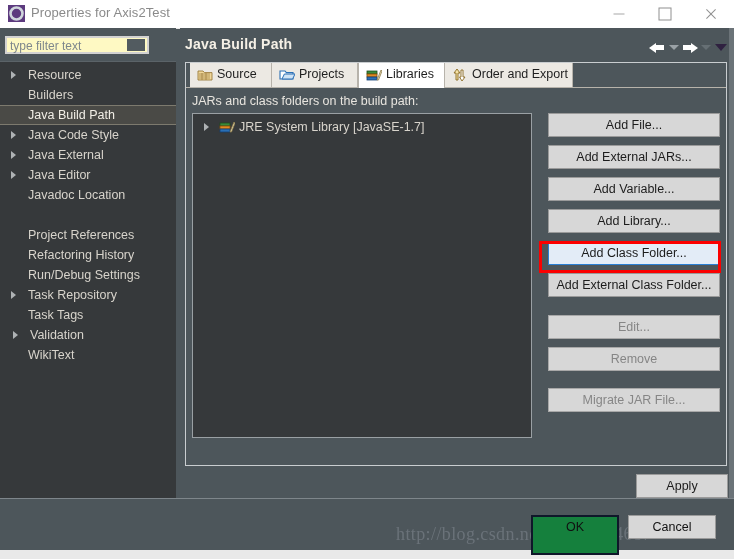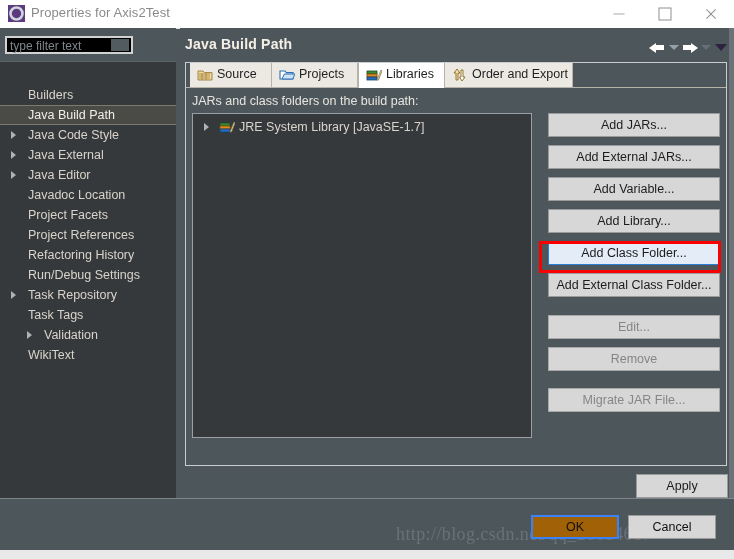--- a/index.html
+++ b/index.html
@@ -56,22 +56,22 @@
   .gl-close::after  { transform: rotate(-45deg); }
 
   
   .leftpanel {
     position: absolute; left: 0; top: 28px;
     width: 176px; height: 470px;
     background: #4d565b;
   }
   .filterbox {
     position: absolute; left: 5px; top: 8px;
-    width: 128px; height: 18px;
-    background: #000000;
+    width: 144px; height: 18px;
+    background: #fef9c3;
     border: 2px solid #d2d2d2;
     box-sizing: border-box;
   }
   .filterbox .ph {
     position: absolute; left: 3px; top: 1px;
     font-size: 12px; color: #7e878c;
     white-space: nowrap;
   }
   .filterbox .caretpad {
     position: absolute; right: 2px; top: 1px;
@@ -299,23 +299,23 @@
     background: #4d565b;
     border-top: 1px solid #7e868b;
   }
   .footer-strip {
     position: absolute; left: 0; top: 550px;
     width: 734px; height: 9px;
     background: #e9e9e9;
   }
   .okbtn {
     position: absolute; left: 531px; top: 515px;
-    width: 88px; height: 24px;
-    background: #a16207;
-    border: 2px solid #3b82f6;
+    width: 88px; height: 40px;
+    background: #15803d;
+    border: 2px solid #0f172a;
     box-sizing: border-box;
     font-size: 12.5px; color: #111111;
     text-align: center; line-height: 20px;
     cursor: default;
     z-index: 4;
   }
   .cancelbtn {
     position: absolute; left: 628px; top: 515px;
     width: 88px; height: 24px;
     background: #d7d7d7;
@@ -368,20 +368,24 @@
       <i class="gl-close"></i>
     </div>
   </div>
 
   <div class="leftpanel">
     <div class="filterbox">
       <span class="ph">type filter text</span>
       <span class="caretpad"></span>
     </div>
     <div class="treewrap" id="tree">
+        <div class="trow" style="position: absolute; left: 0px; top: 3px; width: 176px;">
+          <span class="arw"></span>
+          <span class="lbl">Resource</span>
+        </div>
         <div class="trow" style="position: absolute; left: 0px; top: 23px; width: 176px;">
           <span class="lbl">Builders</span>
         </div>
         <div class="trow sel" style="position: absolute; left: 0px; top: 43px; width: 176px;">
           <span class="lbl">Java Build Path</span>
         </div>
         <div class="trow" style="position: absolute; left: 0px; top: 63px; width: 176px;">
           <span class="arw"></span>
           <span class="lbl">Java Code Style</span>
         </div>
@@ -389,40 +393,37 @@
           <span class="arw"></span>
           <span class="lbl">Java External</span>
         </div>
         <div class="trow" style="position: absolute; left: 0px; top: 103px; width: 176px;">
           <span class="arw"></span>
           <span class="lbl">Java Editor</span>
         </div>
         <div class="trow" style="position: absolute; left: 0px; top: 123px; width: 176px;">
           <span class="lbl">Javadoc Location</span>
         </div>
-        <div class="trow" style="position: absolute; left: 0px; top: 143px; width: 176px;">
-          <span class="lbl">Project Facets</span>
-        </div>
         <div class="trow" style="position: absolute; left: 0px; top: 163px; width: 176px;">
           <span class="lbl">Project References</span>
         </div>
         <div class="trow" style="position: absolute; left: 0px; top: 183px; width: 176px;">
           <span class="lbl">Refactoring History</span>
         </div>
         <div class="trow" style="position: absolute; left: 0px; top: 203px; width: 176px;">
           <span class="lbl">Run/Debug Settings</span>
         </div>
         <div class="trow" style="position: absolute; left: 0px; top: 223px; width: 176px;">
           <span class="arw"></span>
           <span class="lbl">Task Repository</span>
         </div>
         <div class="trow" style="position: absolute; left: 0px; top: 243px; width: 176px;">
           <span class="lbl">Task Tags</span>
         </div>
-        <div class="trow" style="position: absolute; left: 16px; top: 263px; width: 140px;">
+        <div class="trow" style="position: absolute; left: 2px; top: 263px; width: 140px;">
           <span class="arw"></span>
           <span class="lbl">Validation</span>
         </div>
         <div class="trow" style="position: absolute; left: 0px; top: 283px; width: 176px;">
           <span class="lbl">WikiText</span>
         </div>
       </div>
   </div>
 
   <div class="help-icon">
@@ -491,21 +492,21 @@
               <rect x="1" y="7" width="10" height="3" fill="#e08a22" stroke="#8a4d08" stroke-width="0.8"></rect>
               <rect x="1" y="10" width="10" height="3" fill="#2a6fb5" stroke="#123f73" stroke-width="0.8"></rect>
               <path d="M11 13 L15 3 L16 4 L12.5 13 Z" fill="#f2e3b8" stroke="#8a7a4a" stroke-width="0.8"></path>
             </svg>
           </span>
           <span class="ltext">JRE System Library [JavaSE-1.7]</span>
         </div>
       </div>
 
       <div id="sidebuttons">
-          <div class="sidebtn" style="top: 50px;">Add JARs...</div>
+          <div class="sidebtn" style="top: 50px;">Add File...</div>
           <div class="sidebtn" style="top: 82px;">Add External JARs...</div>
           <div class="sidebtn" style="top: 114px;">Add Variable...</div>
           <div class="sidebtn" style="top: 146px;">Add Library...</div>
           <div class="sidebtn focused" style="top: 178px;">Add Class Folder...</div>
           <div class="sidebtn" style="top: 210px;">Add External Class Folder...</div>
           <div class="sidebtn disabled" style="top: 252px;">Edit...</div>
           <div class="sidebtn disabled" style="top: 284px;">Remove</div>
           <div class="sidebtn disabled" style="top: 325px;">Migrate JAR File...</div>
         </div>
     </div>

